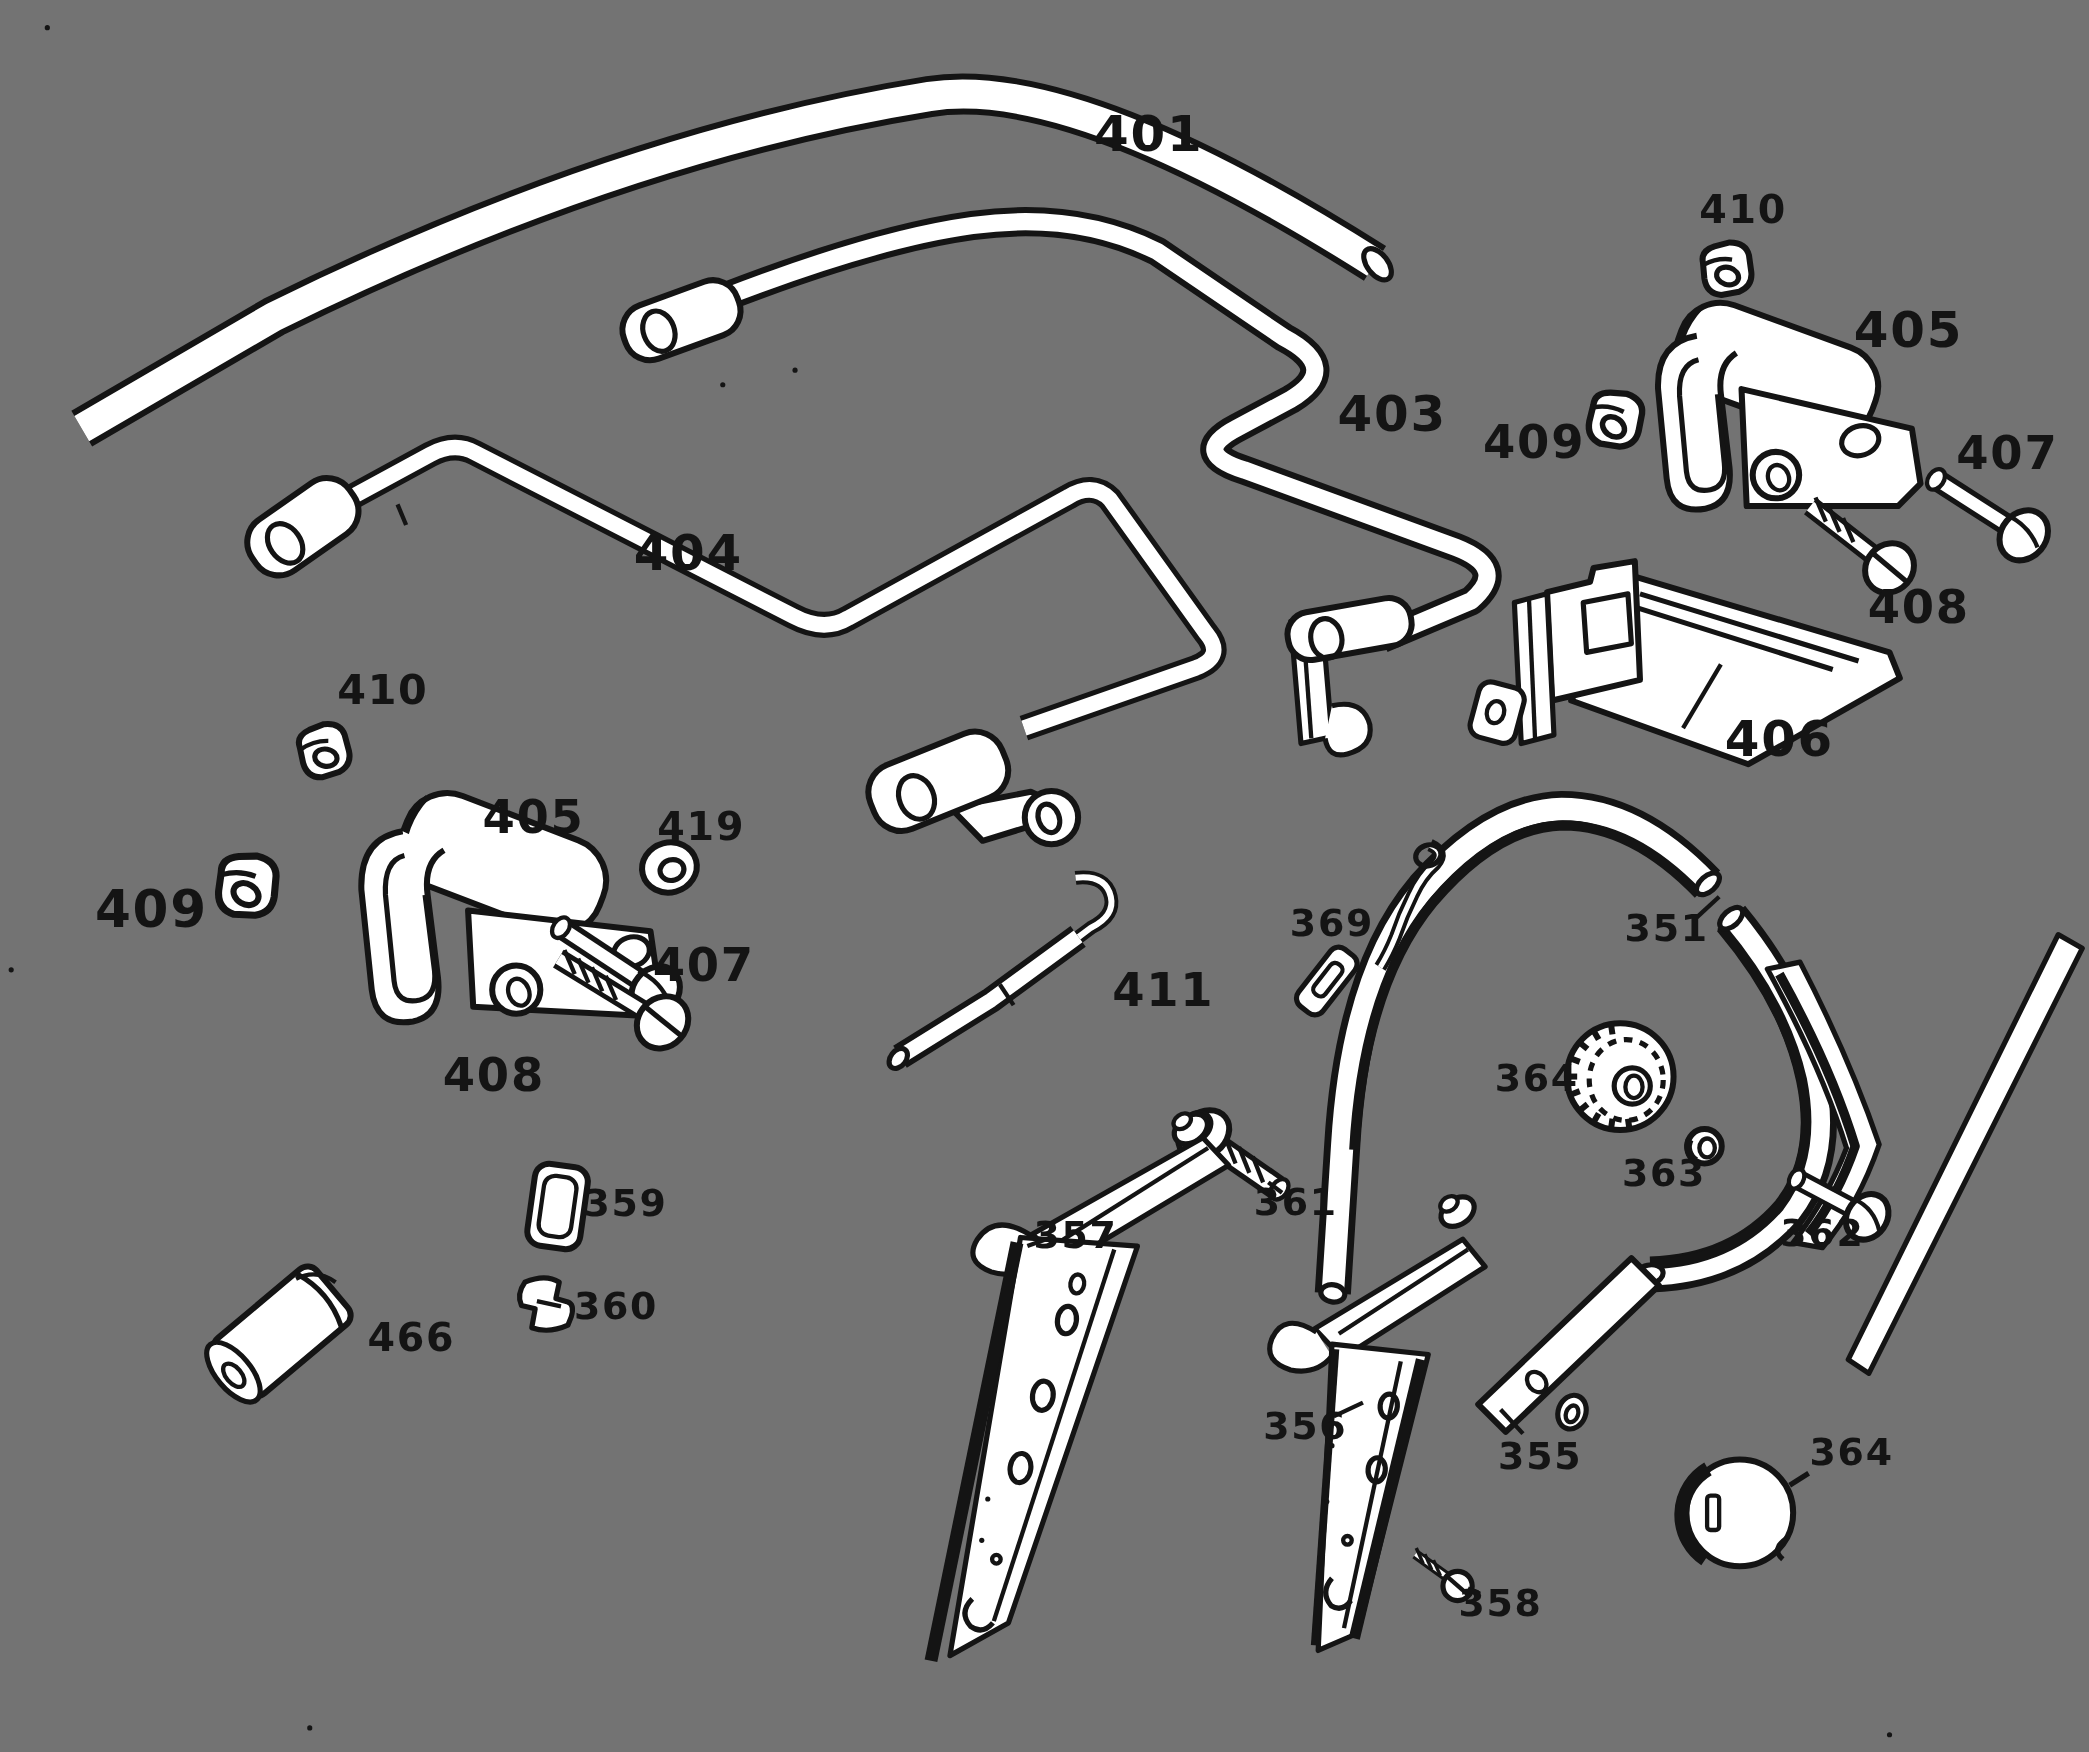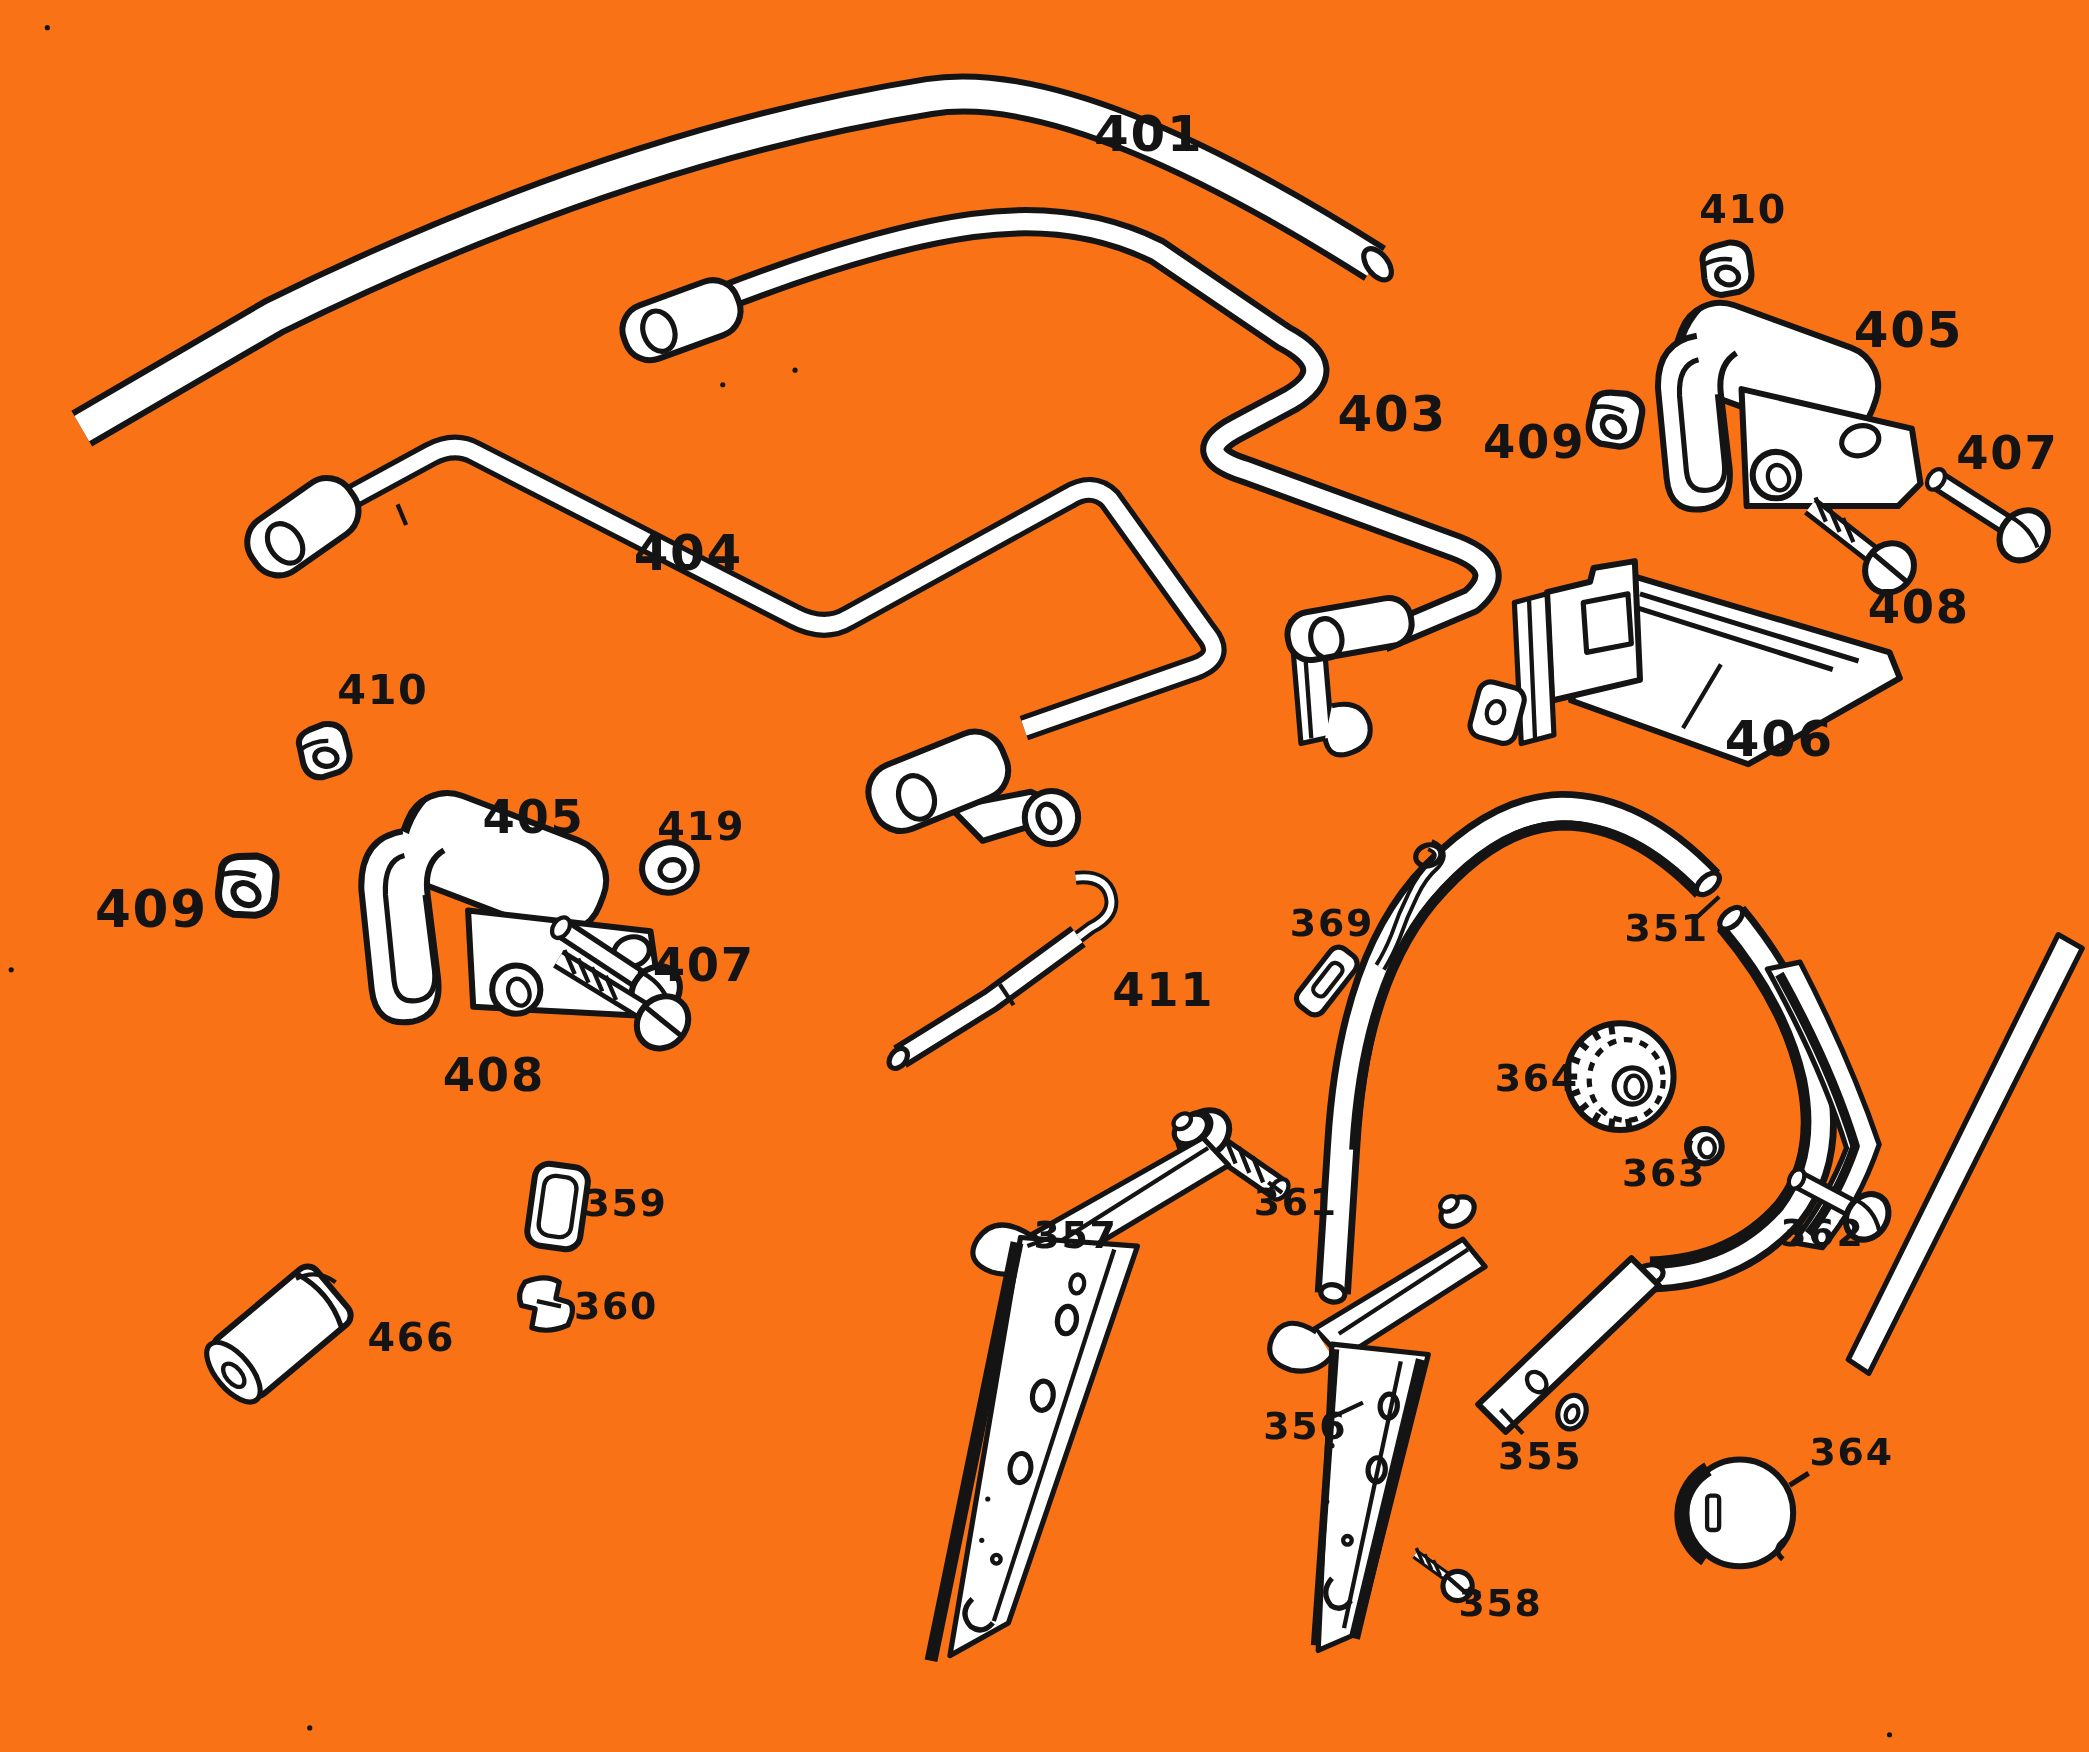--- a/index.html
+++ b/index.html
@@ -1,16 +1,16 @@
 <!DOCTYPE html>
 <html style="font-size:13.8px"><head>
 <meta charset="utf-8">
 <style>
   html,body { margin:0; padding:0; background:#ffffff; }
-  .stage { position:relative; width:2090px; height:1753px; background:#f97316; overflow:hidden; }
+  .stage { position:relative; width:2090px; height:1753px; background:#737373; overflow:hidden; }
   svg { position:absolute; inset:0; }
   .plabel {
     font-family:"DejaVu Sans","Liberation Sans",sans-serif;
     font-weight:700;
     fill:#141414;
     text-anchor:middle;
     letter-spacing:2px;
   }
   .ink  { stroke:#141414; fill:none; stroke-linejoin:round; }
   .wip  { stroke:#ffffff; fill:none; stroke-linejoin:round; }

